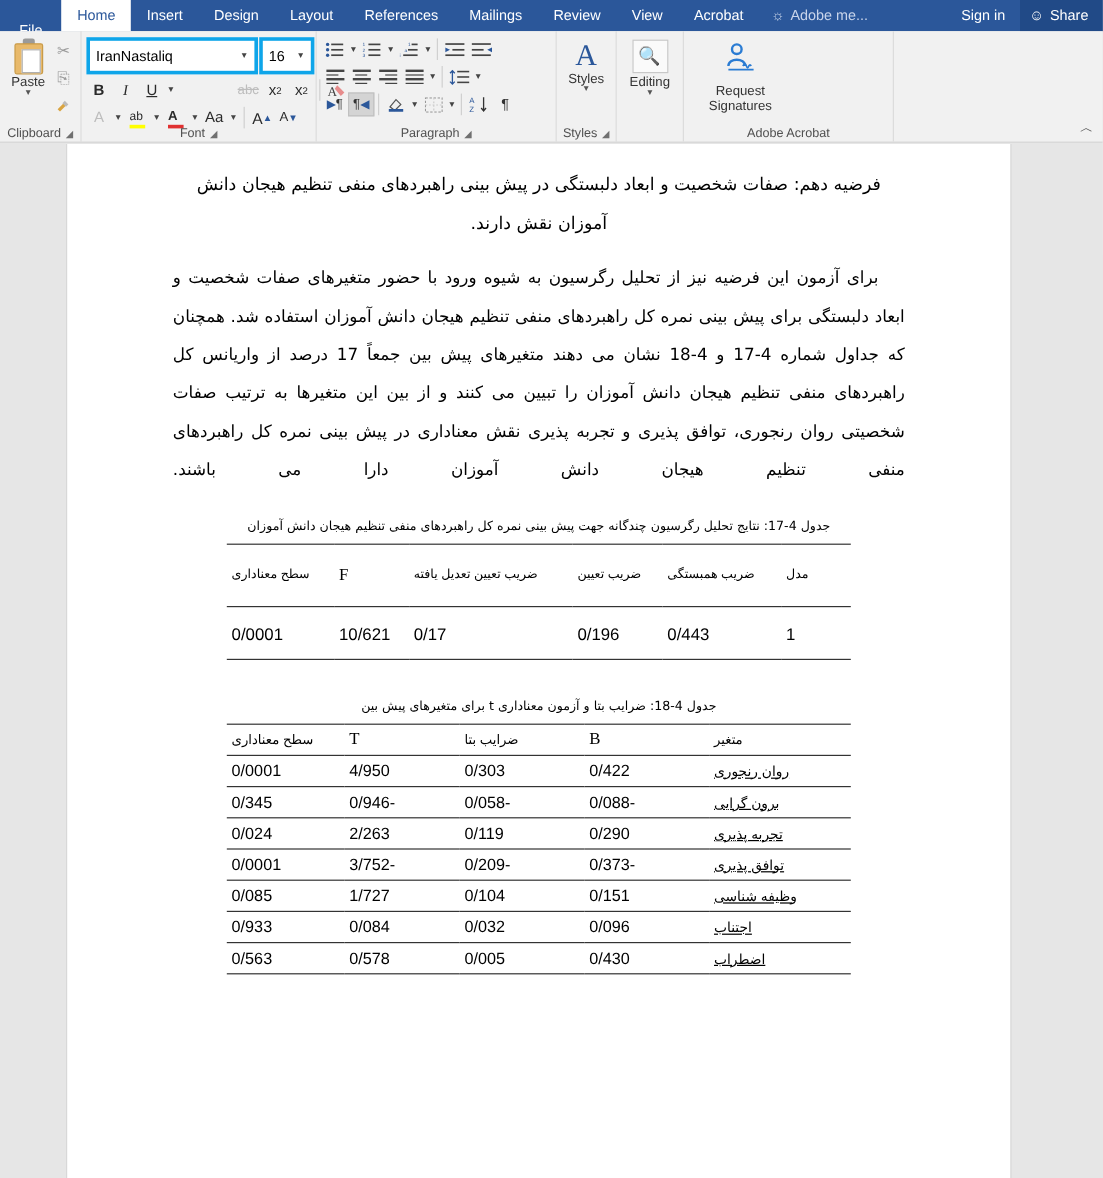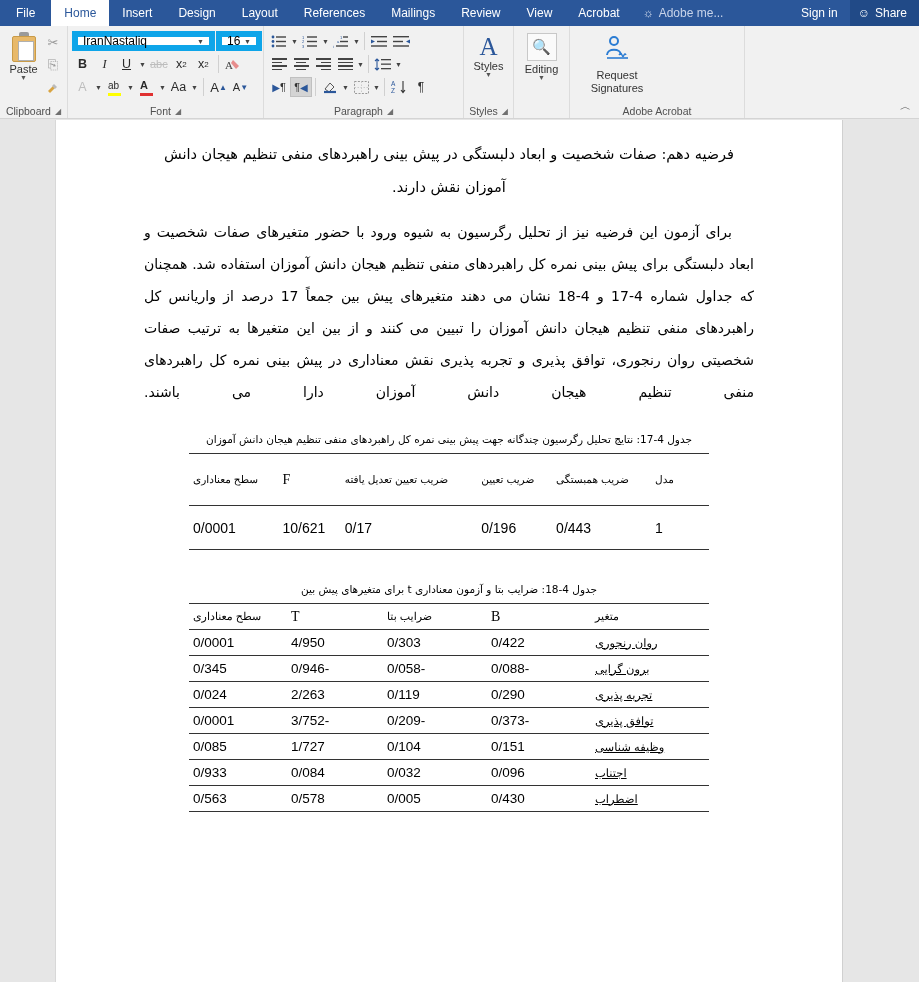--- a/index.html
+++ b/index.html
@@ -21,21 +21,21 @@
     font-size: 12px;
     position: relative;
   }
   .tab {
     padding: 0 13px;
     height: 26px;
     line-height: 26px;
     white-space: nowrap;
     cursor: default;
   }
-  .tab.file { background: #2b579a; padding: 0 16px; text-align: center; }
+  .tab.file { background: #2b579a; padding: 12px 16px; text-align: center; }
   .tab.active {
     background: #ffffff;
     color: #2b579a;
   }
   .tellme {
     display: flex; align-items: center; gap: 5px;
     color: #c8d4ea; font-size: 12px;
     padding: 0 10px; height: 26px;
     font-style: normal;
   }
@@ -111,37 +111,37 @@
     width: 20px; height: 18px;
     display: flex; align-items: center; justify-content: center;
     font-size: 13px; color: #9a9a9a;
   }
 
   
   .g-font { width: 196px; }
   .fg-col { display: flex; flex-direction: column; gap: 3px; padding-top: 2px; }
   .fg-row { display: flex; align-items: center; gap: 1px; }
   .combo {
-    height: 20px; background: #fff; border: 6px solid #0ea5e9;
+    height: 31px; background: #fff; border: 3px solid #0ea5e9;
     display: flex; align-items: center;
     font-size: 12px; color: #000; padding: 0 2px 0 5px;
   }
   .combo .val { flex: 1; white-space: nowrap; overflow: hidden; }
   .combo .arr { font-size: 7px; color: #444; padding: 0 3px; }
   .font-name { width: 143px; }
   .font-size-box { width: 46px; }
   .fbtn {
     min-width: 21px; height: 20px;
     display: flex; align-items: center; justify-content: center;
     font-size: 12.5px; color: #2a2a2a; padding: 0 2px;
   }
   .fbtn.b { font-weight: bold; }
   .fbtn.i { font-style: italic; font-family: "Liberation Serif", serif; }
   .fbtn.u { text-decoration: underline; }
-  .fbtn.strike { text-decoration: line-through; font-size: 11px; }
+  .fbtn.strike { text-decoration: line-through; font-size: 11px; margin-left: 48px; }
   .fbtn.dis { color: #bdbdbd; }
   .arrow-dd { font-size: 7px; color: #444; width: 9px; text-align: center; }
   .sep-v { width: 1px; height: 18px; background: #d0d0d0; margin: 0 3px; }
   .hl-a { position: relative; display: inline-block; }
   .bar-yellow { display:block; height: 3px; background: #ffff00; width: 13px; margin-top: 1px;}
   .bar-red { display:block; height: 3px; background: #e03131; width: 13px; margin-top: 1px;}
   .blue { color: #2b579a; }
   .sup { font-size: 8px; vertical-align: super; }
   .sub { font-size: 8px; vertical-align: sub; }
 

